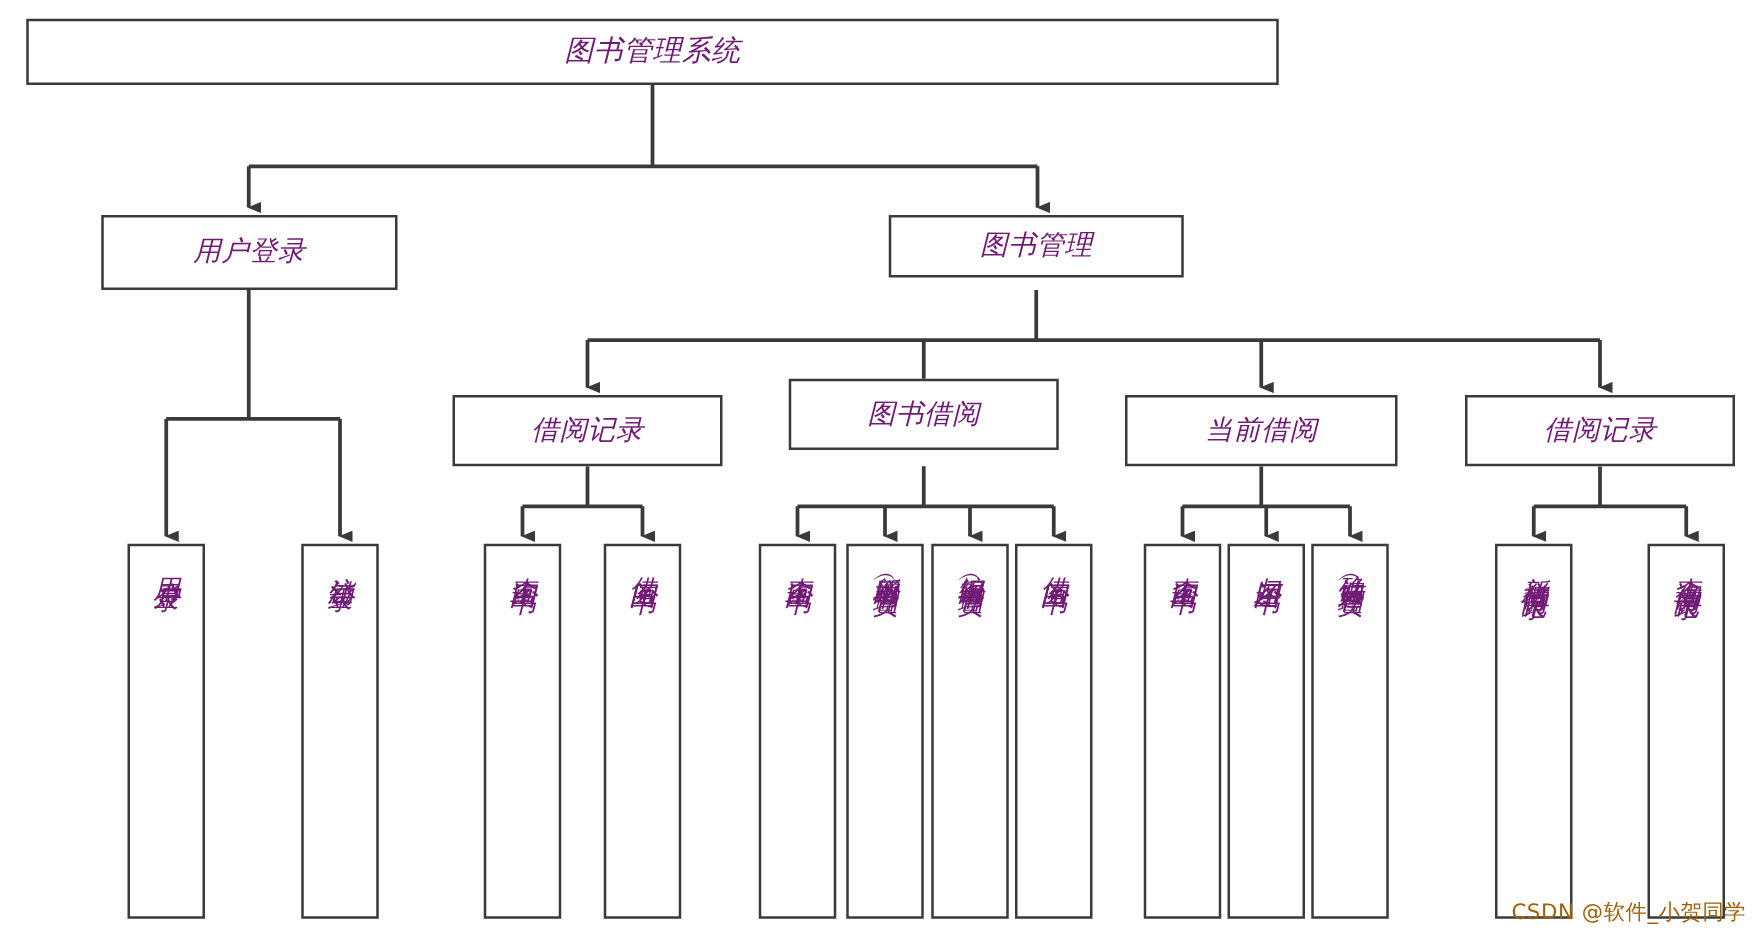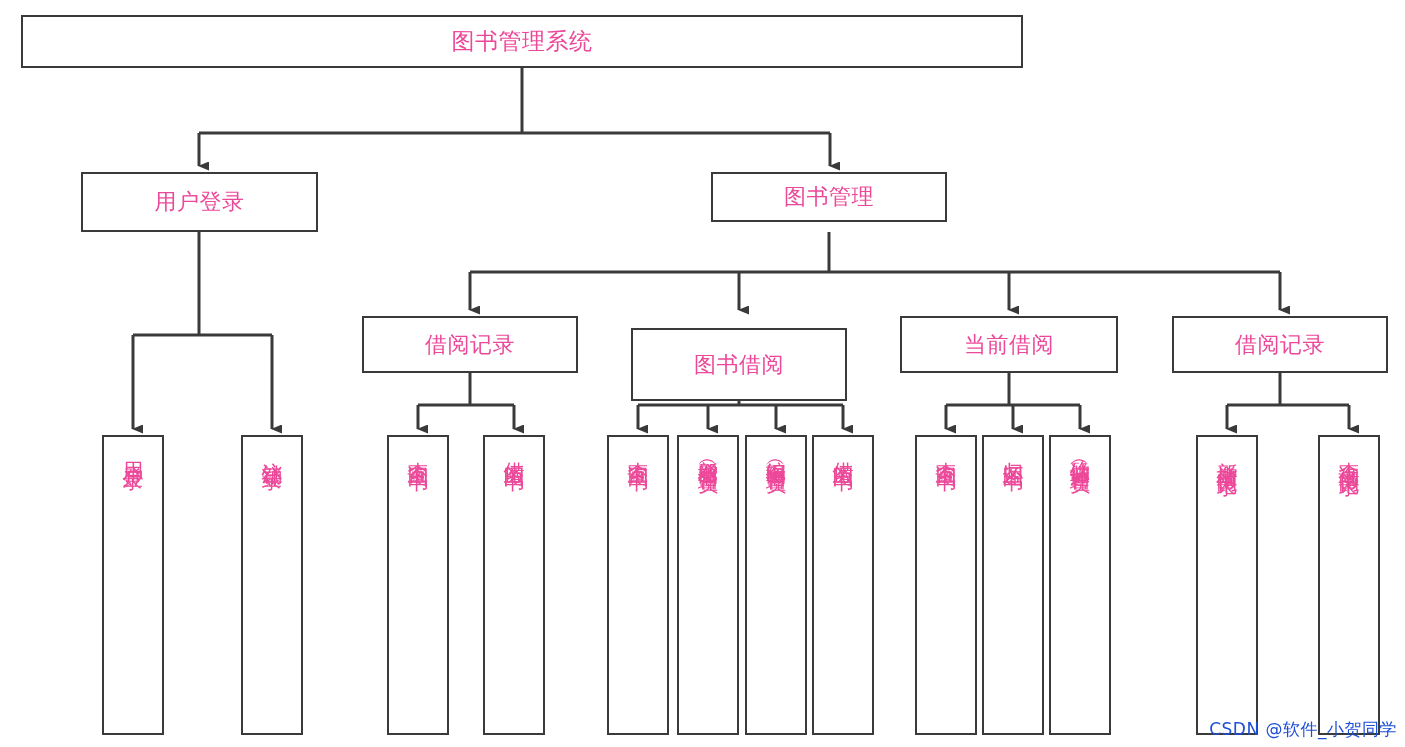--- a/index.html
+++ b/index.html
@@ -26,21 +26,22 @@
     pointer-events: none;
   }
   .node {
     position: absolute;
     box-sizing: border-box;
     border: 2.5px solid #3a3a3a;
     background: #ffffff;
     display: flex;
     align-items: center;
     justify-content: center;
-    color: #ec4899;
+    color: #701a75;
+    font-style: italic;
   }
   .node .label {
     display: block;
     text-align: center;
     line-height: 1.18;
     letter-spacing: 0.5px;
     white-space: nowrap;
   }
   
   .node.h .label {
@@ -65,21 +66,21 @@
   }
   .node.v.tall .label {
     font-size: 20px;
     letter-spacing: 2px;
   }
   #watermark {
     position: absolute;
     right: 8px;
     bottom: 6px;
     font-size: 17px;
-    color: #1d4ed8;
+    color: #a16207;
     letter-spacing: 0.5px;
     white-space: nowrap;
   }
 </style>
 </head>
 <body>
 
 <div id="diagram-root">
 
   <svg id="edges-layer" width="1405" height="747" viewBox="0 0 1405 747">
@@ -139,21 +140,21 @@
   <div class="node h" style="left:81px; top:172px; width:237px; height:60px;">
     <span class="label">用户登录</span>
   </div>
   <div class="node h" style="left:711px; top:172px; width:236px; height:50px;">
     <span class="label">图书管理</span>
   </div>
 
   <div class="node h" style="left:362px; top:316px; width:216px; height:57px;">
     <span class="label">借阅记录</span>
   </div>
-  <div class="node h" style="left:631px; top:328px; width:216px; height:73px;">
+  <div class="node h" style="left:631px; top:303px; width:216px; height:57px;">
     <span class="label">图书借阅</span>
   </div>
   <div class="node h" style="left:900px; top:316px; width:218px; height:57px;">
     <span class="label">当前借阅</span>
   </div>
   <div class="node h" style="left:1172px; top:316px; width:216px; height:57px;">
     <span class="label">借阅记录</span>
   </div>
 
   <div class="node v" style="left:102px; top:435px; width:62px; height:300px;">

